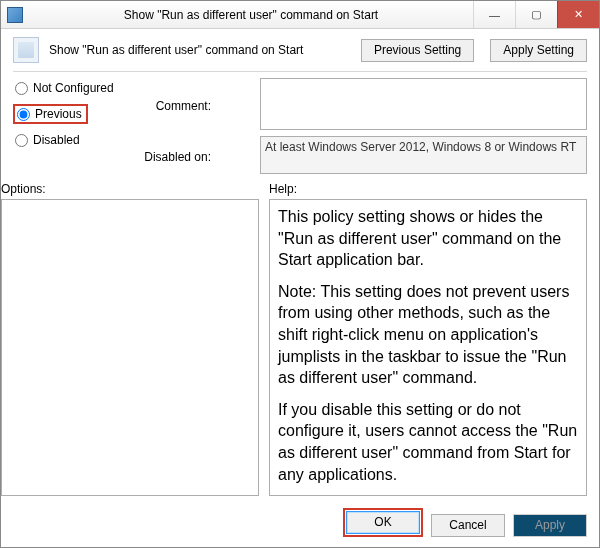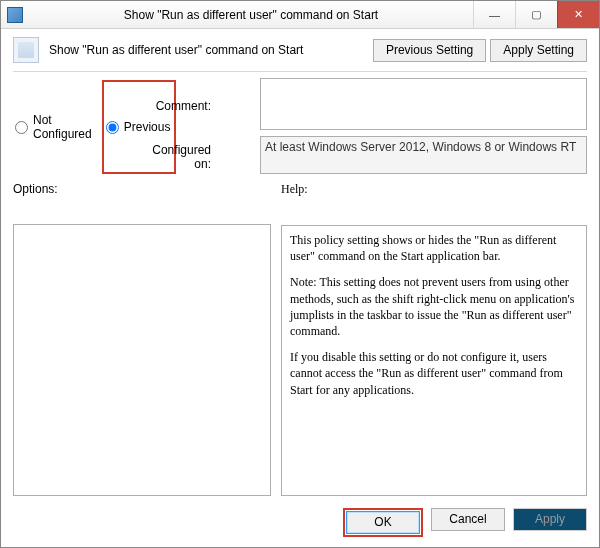--- a/index.html
+++ b/index.html
@@ -70,21 +70,21 @@
   }
   .header .policy-icon::after{
     content:"";
     position:absolute; left:4px; top:4px; right:4px; bottom:4px;
     background:linear-gradient(#dce8f4,#c6d8eb);
   }
   .header .policy-name {
     flex:1;
     font-size:12px;
   }
-  .navbtns { display:flex; gap:4px; }
+  .navbtns { display:flex; gap:16px; }
   .btn {
     min-width:88px;
     height:23px;
     padding:0 12px;
     background:#f0f0f0;
     border:1px solid #adadad;
     font-size:12px;
     text-align:center;
     line-height:21px;
     cursor:default;
@@ -97,21 +97,21 @@
   
   .config-row {
     display:flex;
     padding:0 12px;
     gap:10px;
   }
   .radios {
     width:110px;
     padding-top:2px;
     display:flex;
-    flex-direction:row;
+    flex-direction:column;
     gap:8px;
   }
   .radio {
     display:flex; align-items:center; gap:5px;
     font-size:12px;
     padding:1px 2px;
   }
   .radio input { margin:0; }
   .radio.highlighted {
     border:2px solid #d03a2b;
@@ -135,49 +135,49 @@
     padding:3px 4px;
     resize:none;
     overflow-y:scroll;
     margin-left:48px;
   }
   .textarea { height:52px; }
   .supported { height:38px; background:#f4f4f4; color:#333; }
   
   .panes {
     display:flex;
-    padding:8px 12px 4px 12px;
+    padding:8px 12px 4px 0;
     gap:10px;
     flex:1;
     min-height:0;
   }
   .pane {
     display:flex; flex-direction:column;
     min-height:0;
   }
   .pane.options { width:258px; }
-  .pane.help { flex:1;font-family:Liberation Serif, serif; }
+  .pane.help { flex:1; }
   .pane .pane-label { font-size:12px; margin-bottom:3px; }
   .pane .pane-body {
     flex:1;
     border:1px solid #adadad;
     background:#fff;
     padding:6px 8px;
     overflow-y:auto;
-    font-size:12px;
+    font-size:16px;
     line-height:1.35;
-    margin-top:25px;
   }
   .pane.help .pane-body p { margin:0 0 10px 0; }
   
   .bottom {
     display:flex;
     justify-content:flex-end;
     gap:8px;
     padding:8px 12px 10px 12px;
+    align-items:flex-end;
   }
   .ok-wrap {
     border:2px solid #d03a2b;
     padding:1px;
   }
   .btn.ok {
     min-width:74px;
     border:1px solid #3399ff;
     outline:1px solid #bde0ff;
     outline-offset:-2px;
@@ -217,28 +217,32 @@
   <div class="config-row">
     <div class="radios">
       <label class="radio">
         <input type="radio" name="state" style="">
         <span>Not Configured</span>
       </label>
       <label class="radio highlighted">
         <input type="radio" name="state" checked="" style="">
         <span>Previous</span>
       </label>
+      <label class="radio">
+        <input type="radio" name="state" style="">
+        <span>Disabled</span>
+      </label>
     </div>
     <div class="rightcol">
       <div class="labeled">
         <div class="lbl">Comment:</div>
         <textarea class="textarea" style=""></textarea>
       </div>
       <div class="labeled">
-        <div class="lbl">Configured on:</div>
+        <div class="lbl">Disabled on:</div>
         <textarea class="supported" readonly="" style="">At least Windows Server 2012, Windows 8 or Windows RT</textarea>
       </div>
     </div>
   </div>
 
   <div class="panes">
     <div class="pane options">
       <div class="pane-label">Options:</div>
       <div class="pane-body">
         <span></span>

